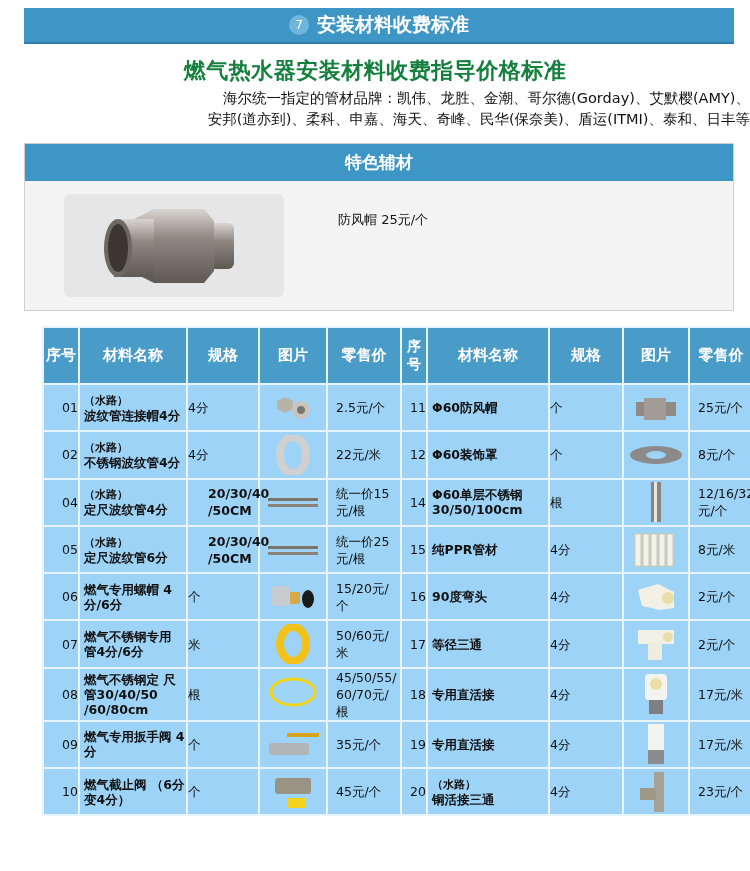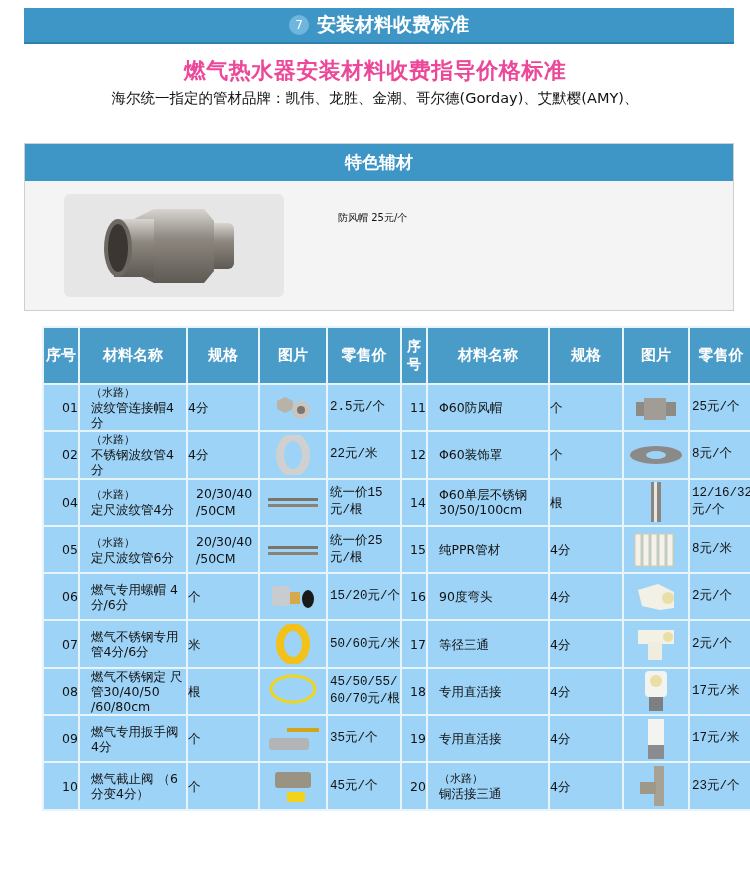--- a/index.html
+++ b/index.html
@@ -1,50 +1,51 @@
 <!DOCTYPE html>
 <html><head>
   <meta charset="utf-8">
   <style>
     * { box-sizing: border-box; margin: 0; padding: 0; }
     body { width: 750px; height: 871px; background: #ffffff; font-family: "DejaVu Sans", "Liberation Sans", sans-serif; overflow: hidden; position: relative; color: #111; }
     .top-banner { position: absolute; left: 24px; top: 8px; width: 710px; height: 36px; background: #3e96c6; border-bottom: 2px solid #2f7fae; display: flex; align-items: center; justify-content: center; color: #fff; font-size: 19px; font-weight: bold; }
     .top-banner .num { width: 20px; height: 20px; border-radius: 50%; background: #6fb6de; color: #fff; font-size: 12px; display: inline-flex; align-items: center; justify-content: center; margin-right: 8px; font-weight: normal; }
-    .main-title { position: absolute; left: 0; top: 56px; width: 750px; text-align: center; color: #ec4899; font-size: 22px; font-weight: bold; letter-spacing: 0.5px; }
-    .brands { position: absolute; left: 0; top: 88px; width: 750px; text-align: center; font-size: 14.5px; line-height: 21px; color: #111; }
+    .main-title { position: absolute; left: 0; top: 56px; width: 750px; text-align: center; color: #15803d; font-size: 22px; font-weight: bold; letter-spacing: 0.5px; }
+    .brands { position: absolute; left: 0; top: 88px; width: 750px; text-align: right; font-size: 14.5px; line-height: 21px; color: #111; }
     .feature { position: absolute; left: 24px; top: 143px; width: 710px; height: 168px; background: #f4f4f4; border: 1px solid #cfcfcf; }
     .feature-header { height: 37px; background: #3e96c6; color: #fff; font-size: 17px; font-weight: bold; display: flex; align-items: center; justify-content: center; }
     .feature-body { position: relative; height: 130px; }
     .feature-img { position: absolute; left: 39px; top: 13px; width: 220px; height: 103px; background: #e6e6e6; border-radius: 6px; display: flex; align-items: center; justify-content: center; }
-    .feature-name { position: absolute; left: 313px; top: 30px; font-size: 10px; }
+    .feature-name { position: absolute; left: 313px; top: 30px; font-size: 13px; }
     .feature-desc { position: absolute; left: 313px; top: 62px; font-size: 12.5px; line-height: 20px; font-weight: bold; color: #222; }
     table.mat { position: absolute; left: 42px; top: 326px; width: 710px; border-collapse: collapse; table-layout: fixed; }
     table.mat th { background: #4a9cc8; color: #fff; font-size: 15px; font-weight: bold; height: 57px; border: 2px solid #e8f4fb; text-align: center; }
     table.mat td { background: #9dd3f7; height: 47.3px; border: 2px solid #e8f4fb; font-size: 12.5px; color: #111; vertical-align: middle; }
     td.idx { font-size: 16px; text-align: right; }
-    td.name { padding-left: 11px; line-height: 15px; }
+    td.name { padding-left: 4px; line-height: 15px; font-weight: bold; }
     td.spec { text-align: left; font-size: 13px; line-height: 17px; }
-    td.spec.multi { text-align: left; padding-left: 8px; }
+    td.spec.multi { text-align: left; padding-left: 20px; font-weight: bold; }
     td.pic { text-align: center; }
-    td.price { padding-left: 2px; font-size: 12.5px; line-height: 17px; font-family: Liberation Mono, monospace; }
+    td.price { padding-left: 8px; font-size: 12.5px; line-height: 17px; }
     .sub { font-size: 11px; display: block; }
     .pic svg { display: block; margin: 0 auto; }
   </style>
 </head>
 <body>
 
 <div class="top-banner">
   <span class="num">7</span>
   <span>安装材料收费标准</span>
 </div>
 
 <div class="main-title">燃气热水器安装材料收费指导价格标准</div>
 
 <div class="brands">
   <div>海尔统一指定的管材品牌：凯伟、龙胜、金潮、哥尔德(Gorday)、艾默樱(AMY)、</div>
+  <div>安邦(道亦到)、柔科、申嘉、海天、奇峰、民华(保奈美)、盾运(ITMI)、泰和、日丰等</div>
 </div>
 
 <div class="feature">
   <div class="feature-header">特色辅材</div>
   <div class="feature-body">
     <div class="feature-img">
       <svg width="160" height="90" viewBox="0 0 160 90">
         <defs>
           <linearGradient id="mg" x1="0" y1="0" x2="0" y2="1">
             <stop offset="0" stop-color="#d8d4cf"></stop>

